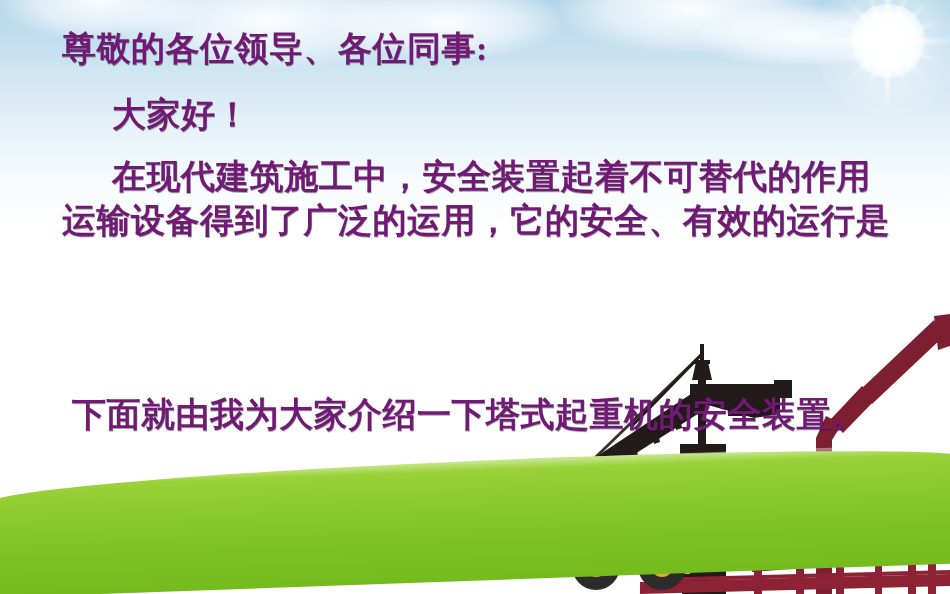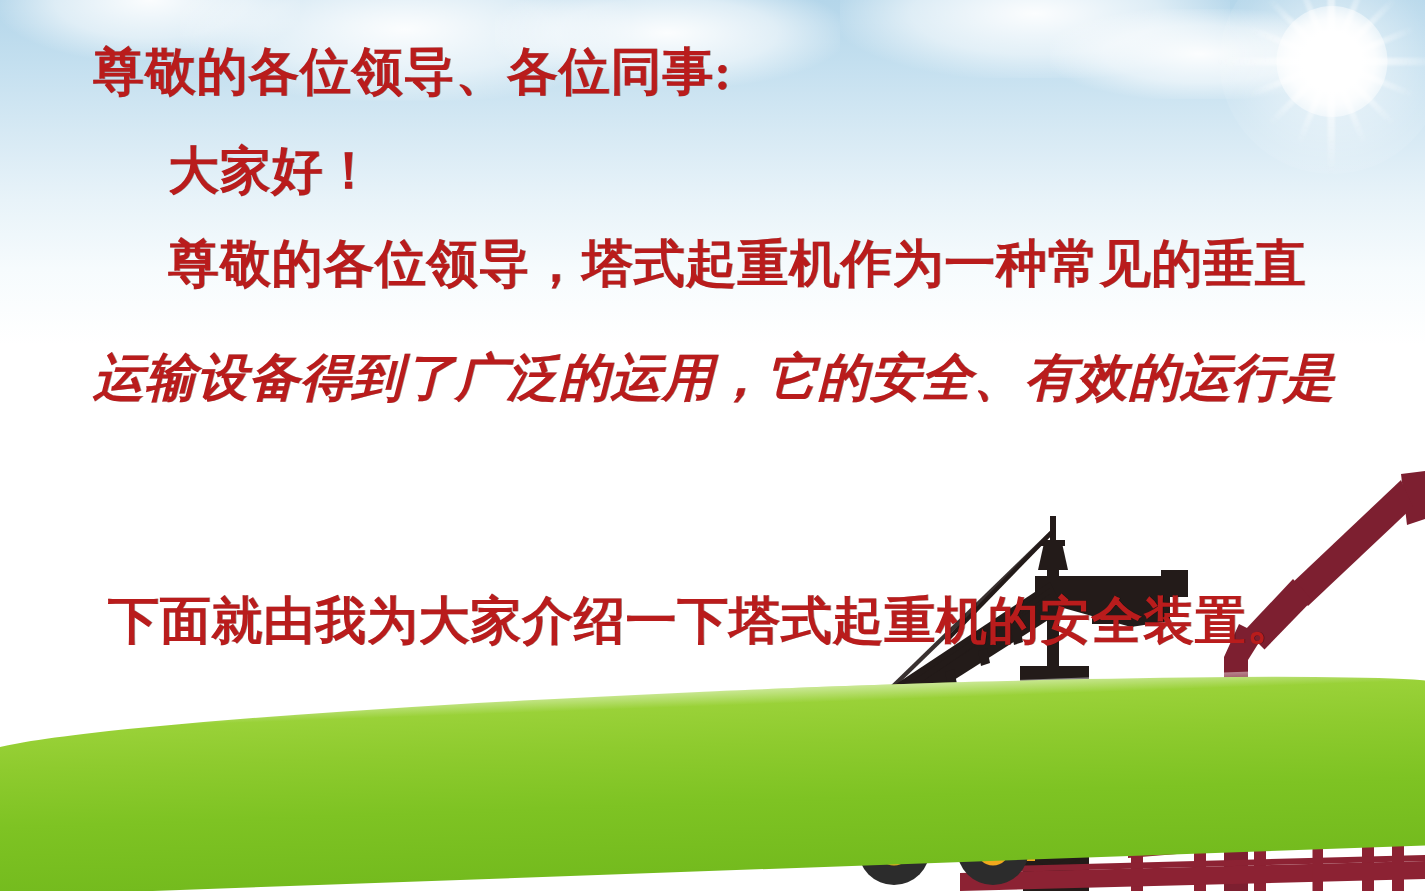--- a/index.html
+++ b/index.html
@@ -75,33 +75,33 @@
   .scene { position:absolute; right:0; bottom:0; width:420px; height:300px; }
   .scene svg { display:block; width:420px; height:300px; }
 
   
   .body-text {
     position:absolute; left:0; top:0; width:950px; height:470px;
     padding:0; z-index:6;
   }
   .line {
     position:absolute;
-    color:#b91c1c;
+    color:#701a75;
     font-family:"Liberation Serif", serif;
     font-weight:700;
     font-size:34px;
     line-height:1;
     white-space:pre;
     letter-spacing:0.5px;
     text-shadow:0.5px 0.5px 0 rgba(0,0,0,0.35);
   }
   .l-greeting { left:62px;  top:32px;  }
   .l-hello    { left:112px; top:98px;  }
   .l-p3a      { left:112px; top:160px; }
-  .l-p3b      { left:62px;  top:236px;font-style:italic; }
+  .l-p3b      { left:62px;  top:204px; }
   .l-p3c      { left:62px;  top:280px; }
   .l-p3d      { left:62px;  top:340px; }
   .l-p3e      { left:72px;  top:400px;font-family:Liberation Mono, monospace; }
 </style>
 </head>
 <body>
 
 <div id="slide">
 
   <div class="sky">
@@ -201,18 +201,18 @@
         <rect x="148" y="236" width="6" height="14" fill="#2c2c2c"></rect>
       </g>
     </svg>
   </div>
 
   <div class="grass"></div>
 
   <div class="body-text">
     <div class="line l-greeting">尊敬的各位领导、各位同事:</div>
     <div class="line l-hello">大家好！</div>
-    <div class="line l-p3a">尊敬的各位领导，塔式起重机作为一种常见的垂直</div>
+    <div class="line l-p3a">在现代建筑施工中，安全装置起着不可替代的作用</div>
     <div class="line l-p3b">运输设备得到了广泛的运用，它的安全、有效的运行是</div>
     <div class="line l-p3e">下面就由我为大家介绍一下塔式起重机的安全装置。</div>
   </div>
 
 </div>
 
 </body></html>

